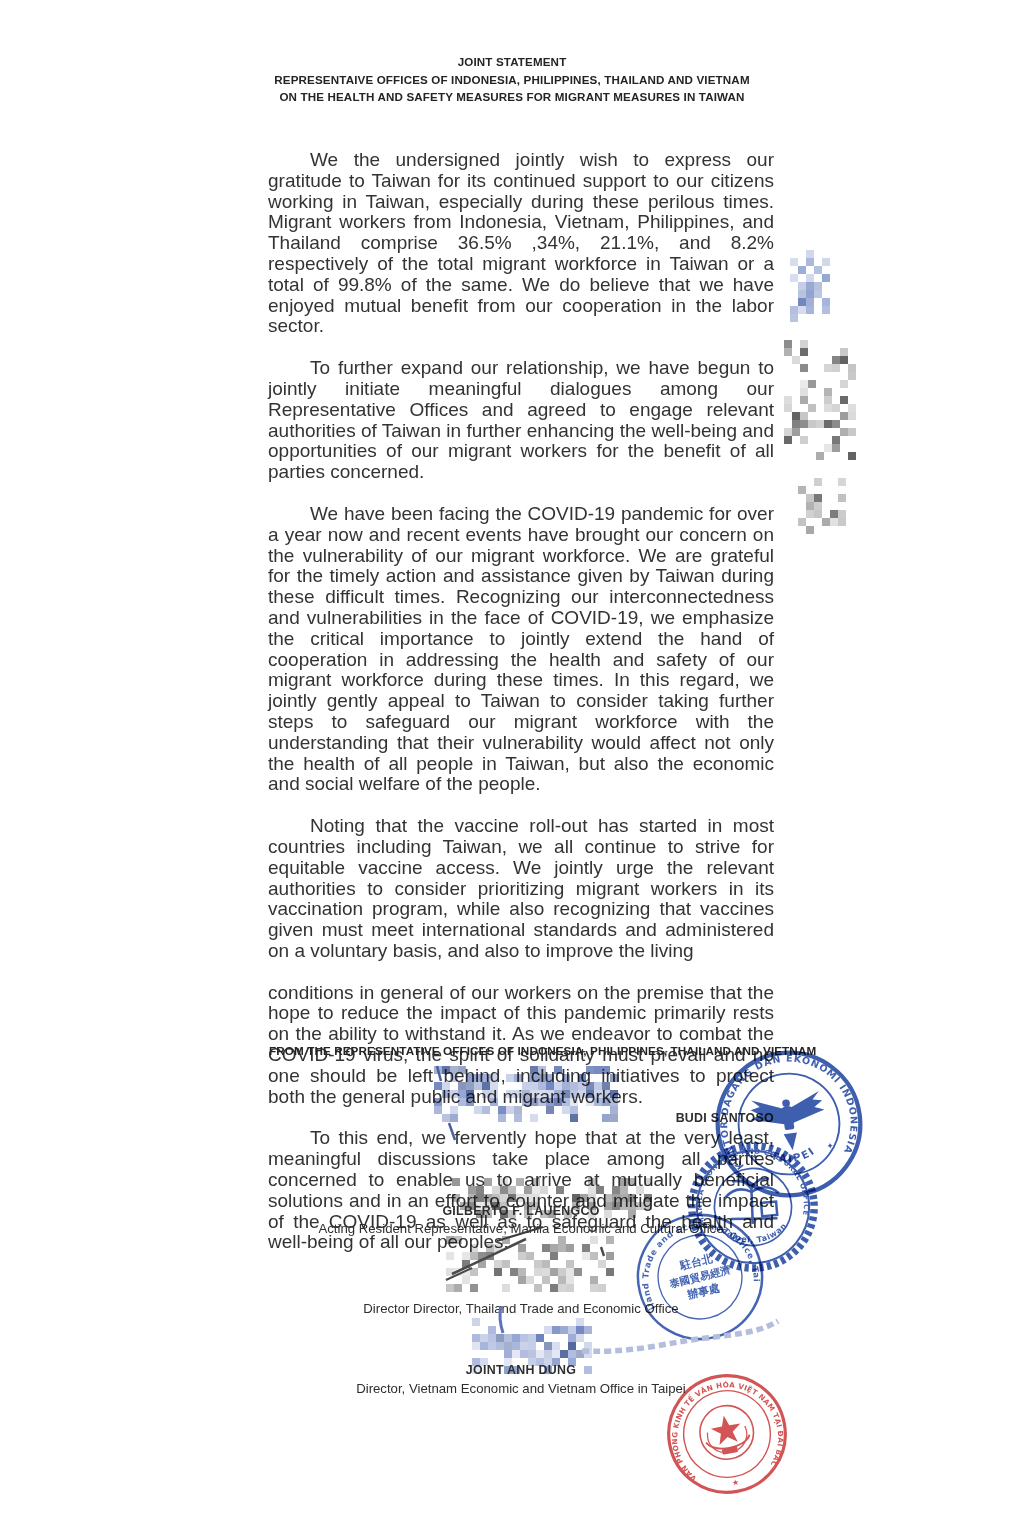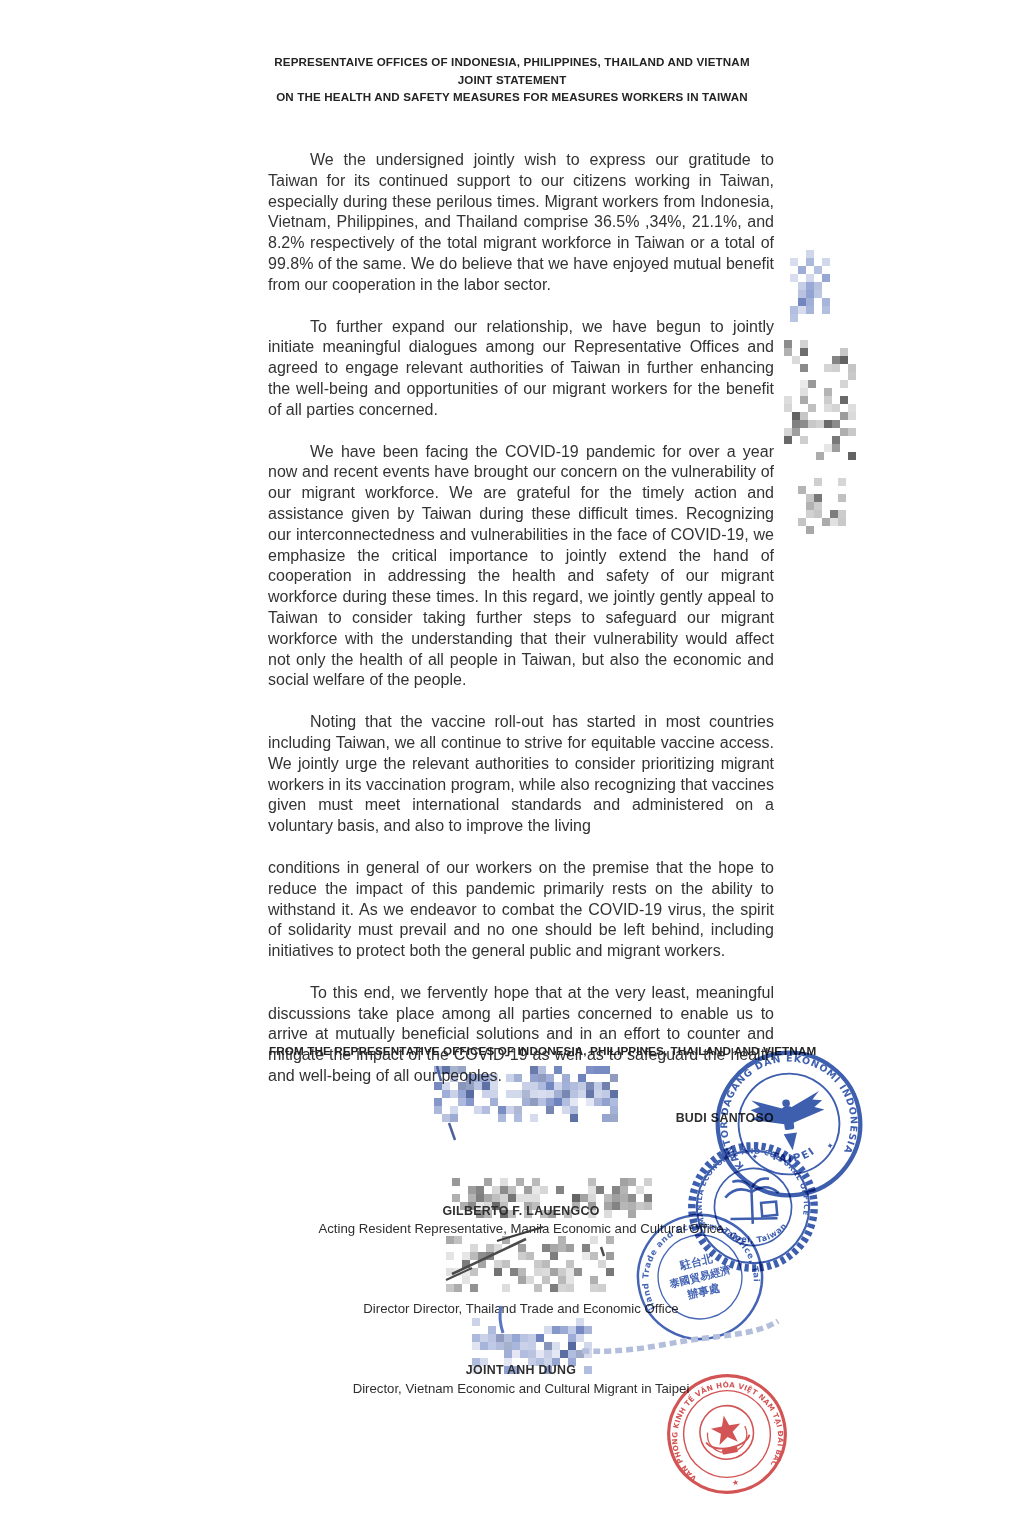--- a/index.html
+++ b/index.html
@@ -6,21 +6,21 @@
   .page{
     position:relative;width:1024px;height:1536px;background:#ffffff;
     font-family:"Liberation Sans",sans-serif;color:#323232;overflow:hidden;
   }
   .title-block{
     position:absolute;top:53px;left:0;width:100%;text-align:center;
     font-weight:bold;font-size:11.6px;line-height:17.5px;color:#242424;letter-spacing:.15px;
   }
   .content{
     position:absolute;left:268px;top:150px;width:506px;
-    font-size:16px;line-height:20.8px;text-align:justify;color:#333333;
+    font-size:19px;line-height:20.8px;text-align:justify;color:#333333;
   }
   .content p{margin:0 0 21px;text-indent:42px;}
   .content p.no-indent{text-indent:0;}
   .content p.pagebreak-gap{margin-top:12px;}
   .closing{text-indent:42px;}
   .from-line{
     position:absolute;left:269px;top:1044px;width:520px;white-space:nowrap;
     font-size:11.7px;font-weight:bold;color:#242424;letter-spacing:.1px;
   }
   .sig-name{
@@ -36,23 +36,23 @@
   .stamp{position:absolute;mix-blend-mode:multiply;opacity:.92;}
   .stamp text{font-family:"DejaVu Sans",sans-serif;}
   .flourishes{position:absolute;left:0;top:0;pointer-events:none;}
 </style>
 </head>
 <body>
 
 <div class="page">
 
   <div class="title-block">
+    <div>JOINT STATEMENT</div>
     <div>REPRESENTAIVE OFFICES OF INDONESIA, PHILIPPINES, THAILAND AND VIETNAM</div>
-    <div>JOINT STATEMENT</div>
-    <div>ON THE HEALTH AND SAFETY MEASURES FOR MEASURES WORKERS IN TAIWAN</div>
+    <div>ON THE HEALTH AND SAFETY MEASURES FOR MIGRANT MEASURES IN TAIWAN</div>
   </div>
 
   <div class="content">
     <p>We the undersigned jointly wish to express our gratitude to Taiwan for its continued support to our citizens working in Taiwan, especially during these perilous times. Migrant workers from Indonesia, Vietnam, Philippines, and Thailand comprise 36.5% ,34%, 21.1%, and 8.2% respectively of the total migrant workforce in Taiwan or a total of 99.8% of the same. We do believe that we have enjoyed mutual benefit from our cooperation in the labor sector.</p>
     <p>To further expand our relationship, we have begun to jointly initiate meaningful dialogues among our Representative Offices and agreed to engage relevant authorities of Taiwan in further enhancing the well-being and opportunities of our migrant workers for the benefit of all parties concerned.</p>
     <p>We have been facing the COVID-19 pandemic for over a year now and recent events have brought our concern on the vulnerability of our migrant workforce. We are grateful for the timely action and assistance given by Taiwan during these difficult times. Recognizing our interconnectedness and vulnerabilities in the face of COVID-19, we emphasize the critical importance to jointly extend the hand of cooperation in addressing the health and safety of our migrant workforce during these times. In this regard, we jointly gently appeal to Taiwan to consider taking further steps to safeguard our migrant workforce with the understanding that their vulnerability would affect not only the health of all people in Taiwan, but also the economic and social welfare of the people.</p>
     <p>Noting that the vaccine roll-out has started in most countries including Taiwan, we all continue to strive for equitable vaccine access. We jointly urge the relevant authorities to consider prioritizing migrant workers in its vaccination program, while also recognizing that vaccines given must meet international standards and administered on a voluntary basis, and also to improve the living</p>
     <p class="no-indent pagebreak-gap">conditions in general of our workers on the premise that the hope to reduce the impact of this pandemic primarily rests on the ability to withstand it.  As we endeavor to combat the COVID-19 virus, the spirit of solidarity must prevail and no one should be left behind, including initiatives to protect both the general public and migrant workers.</p>
     <p>To this end, we fervently hope that at the very least, meaningful discussions take place among all parties concerned to enable us to arrive at mutually beneficial solutions and in an effort to counter and mitigate the impact of the COVID-19 as well as to safeguard the health and well-being of all our peoples.</p>
   </div>
@@ -859,21 +859,21 @@
     </div>
 
   <div class="sig-name" style="top:1111px;text-align:right;">BUDI SANTOSO</div>
 
   <div class="sig-name" style="top:1204px;">GILBERTO F. LAUENGCO</div>
   <div class="sig-title" style="top:1221px;">Acting Resident Representative, Manila Economic and Cultural Office</div>
 
   <div class="sig-title" style="top:1301px;">Director Director, Thailand Trade and Economic Office</div>
 
   <div class="sig-name" style="top:1363px;">JOINT ANH DUNG</div>
-  <div class="sig-title" style="top:1381px;">Director, Vietnam Economic and Cultural Migrant in Taipei</div>
+  <div class="sig-title" style="top:1381px;">Director, Vietnam Economic and Vietnam Office in Taipei</div>
 
   <svg class="stamp" style="left:713px;top:1048px;transform:rotate(-8deg);" width="152" height="152" viewBox="0 0 160 160">
     <circle cx="80" cy="80" r="75" fill="none" stroke="#2d50a7" stroke-width="4.5"></circle>
     <circle cx="80" cy="80" r="53" fill="none" stroke="#2d50a7" stroke-width="2"></circle>
     <path id="ind-arc" d="M 27,117 A 65,65 0 1 1 133,117" fill="none"></path>
     <text font-size="10" font-weight="bold" fill="#2d50a7" letter-spacing="1">
       <textPath href="#ind-arc" startOffset="50%" text-anchor="middle">KANTOR DAGANG DAN EKONOMI INDONESIA</textPath>
     </text>
     <path id="ind-bot" d="M 38,94 A 47,47 0 0 0 122,94" fill="none"></path>
     <text font-size="11" font-weight="bold" fill="#2d50a7" letter-spacing="2">

